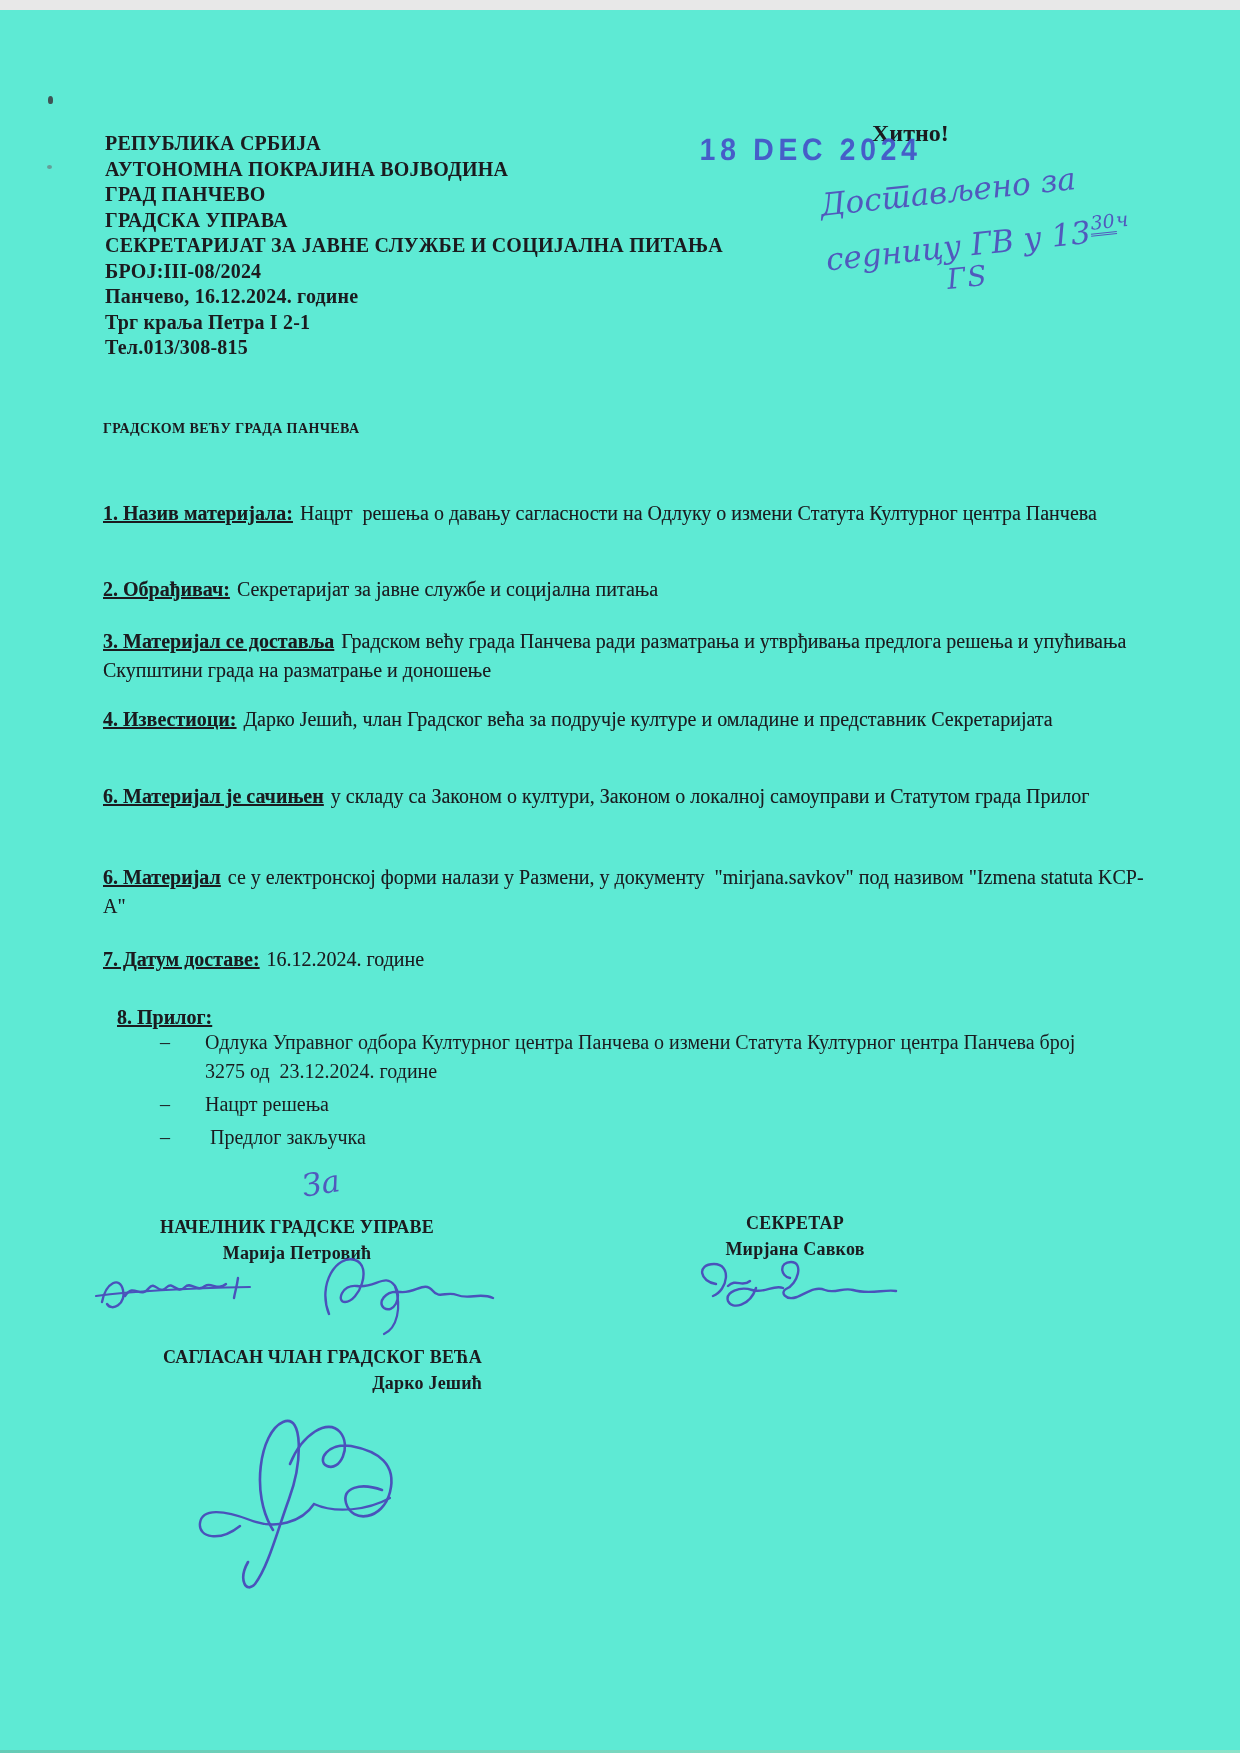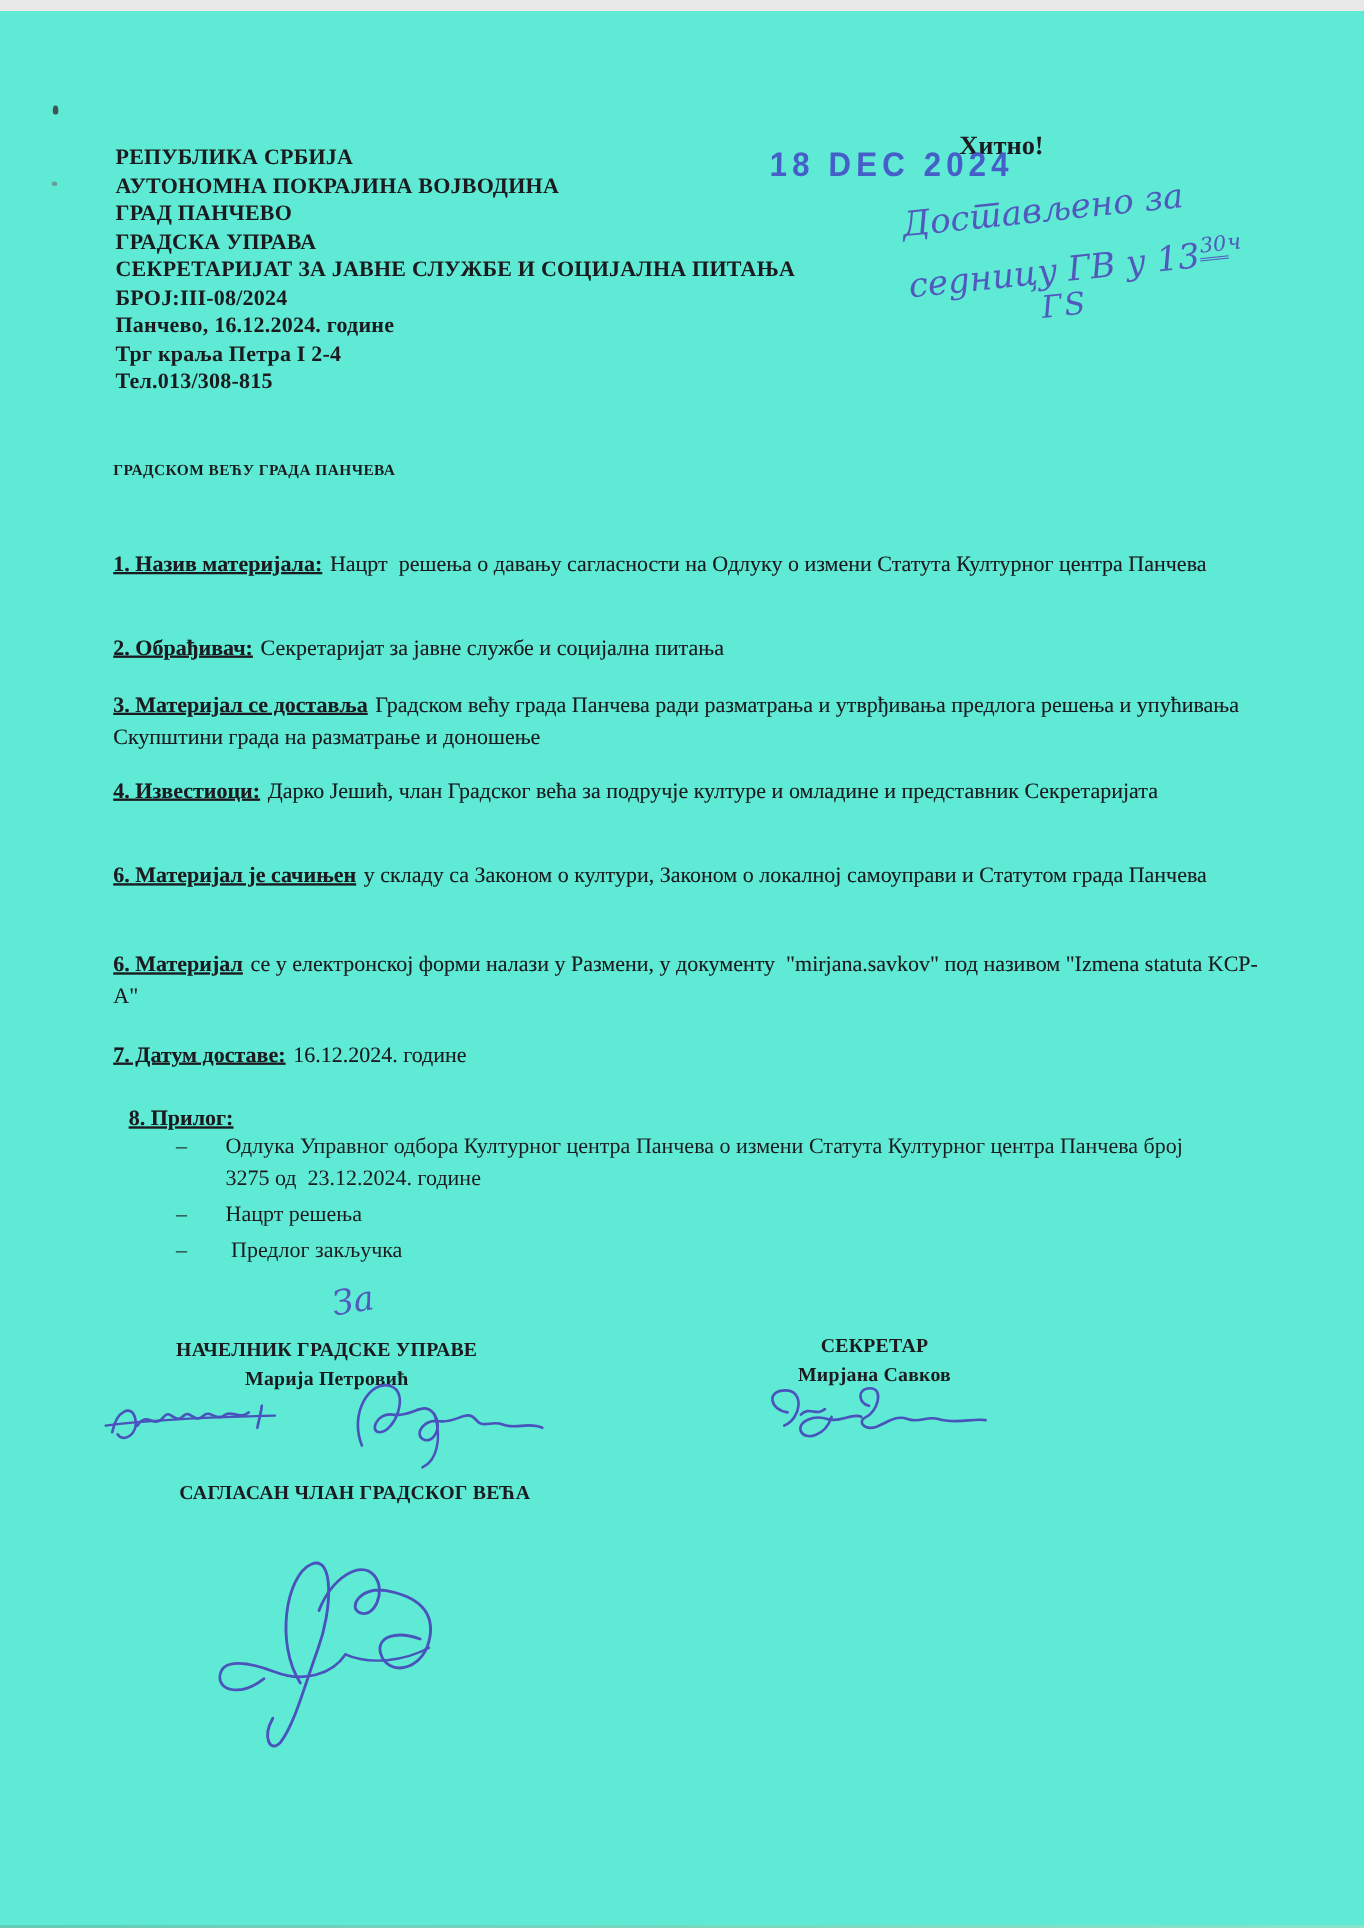--- a/index.html
+++ b/index.html
@@ -114,41 +114,41 @@
   <div class="speck2"></div>
 
   <div class="letterhead">
     <div>РЕПУБЛИКА СРБИЈА</div>
     <div>АУТОНОМНА ПОКРАЈИНА ВОЈВОДИНА</div>
     <div>ГРАД ПАНЧЕВО</div>
     <div>ГРАДСКА УПРАВА</div>
     <div>СЕКРЕТАРИЈАТ ЗА ЈАВНЕ СЛУЖБЕ И СОЦИЈАЛНА ПИТАЊА</div>
     <div>БРОЈ:III-08/2024</div>
     <div>Панчево, 16.12.2024. године</div>
-    <div>Трг краља Петра I 2-4</div>
+    <div>Трг краља Петра I 2-1</div>
     <div>Тел.013/308-815</div>
   </div>
 
   <div class="urgent">Хитно!</div>
 
   <div class="date-stamp">18 DEC 2024</div>
 
   <div class="hand hand-note" style="position:absolute;">
     <div>Достављено за</div>
     <div><span>седницу ГВ у 13</span><span class="sup">30</span><span class="sup-post">ч</span></div>
     <div class="hand-initials">ГS</div>
   </div>
 
   <div class="recipient">ГРАДСКОМ ВЕЋУ ГРАДА ПАНЧЕВА</div>
 
   <p class="item i1"><b>1. Назив материјала:</b><span class="it-text">Нацрт  решења о давању сагласности на Одлуку о измени Статута Културног центра Панчева</span></p>
   <p class="item i2"><b>2.  Обрађивач:</b><span class="it-text">Секретаријат за јавне службе и социјална питања</span></p>
   <p class="item i3"><b>3. Материјал се доставља</b><span class="it-text">Градском већу града Панчева ради разматрања и утврђивања предлога решења и упућивања Скупштини града на разматрање и доношење</span></p>
   <p class="item i4"><b>4. Известиоци:</b><span class="it-text">Дарко Јешић, члан Градског већа за подручје културе и омладине и представник Секретаријата</span></p>
-  <p class="item i5"><b>6. Материјал је сачињен</b><span class="it-text">у складу са Законом о култури, Законом о локалној самоуправи и Статутом града Панчева</span></p>
+  <p class="item i5"><b>6. Материјал је сачињен</b><span class="it-text">у складу са Законом о култури, Законом о локалној самоуправи и Статутом града Прилог</span></p>
   <p class="item i6"><b>6. Материјал</b><span class="it-text">се у електронској форми налази у Размени, у документу  "mirjana.savkov" под називом "Izmena statuta KCP-A"</span></p>
   <p class="item i7"><b>7. Датум доставе:</b><span class="it-text">16.12.2024. године</span></p>
   <p class="item i8"><b>8. Прилог:</b></p>
 
   <div class="attachments">
     <div class="att-row">
       <span class="att-dash">–</span>
       <span class="att-text">Одлука Управног одбора Културног центра Панчева о измени Статута Културног центра Панчева број 3275 од  23.12.2024. године</span>
     </div>
     <div class="att-row">
@@ -168,20 +168,21 @@
     <div>Марија Петровић</div>
   </div>
 
   <div class="sig-title blk-sekretar">
     <div>СЕКРЕТАР</div>
     <div>Мирјана Савков</div>
   </div>
 
   <div class="sig-title blk-saglasan">
     <div>САГЛАСАН ЧЛАН  ГРАДСКОГ ВЕЋА</div>
+    <div>Дарко Јешић</div>
   </div>
 
   <svg class="sig-svg" style="left:92px;top:1250px" width="175" height="62" viewBox="0 0 175 62">
     <path stroke-width="2.4" d="M10,42 C14,22 28,16 31,30 C34,44 20,52 15,44 M33,36 C42,22 48,40 57,28 C63,20 67,36 75,27 C81,21 85,35 93,27 C99,21 105,33 113,26 C119,22 126,31 134,24 M146,18 C145,26 143,32 142,38"></path>
     <path stroke-width="2" d="M4,36 C50,30 110,28 158,27"></path>
   </svg>
   <svg class="sig-svg" style="left:305px;top:1232px" width="195" height="100" viewBox="0 0 195 100">
     <path stroke-width="2.4" d="M24,72 C12,42 32,12 50,18 C68,24 54,60 40,60 C31,60 37,42 52,44 C70,47 80,30 90,44 C98,56 88,72 79,66 C72,61 80,48 95,50 C111,52 119,38 128,49 C134,57 142,49 152,53 C164,58 175,50 188,56"></path>
     <path stroke-width="2.2" d="M90,44 C97,66 92,86 79,92"></path>
   </svg>

